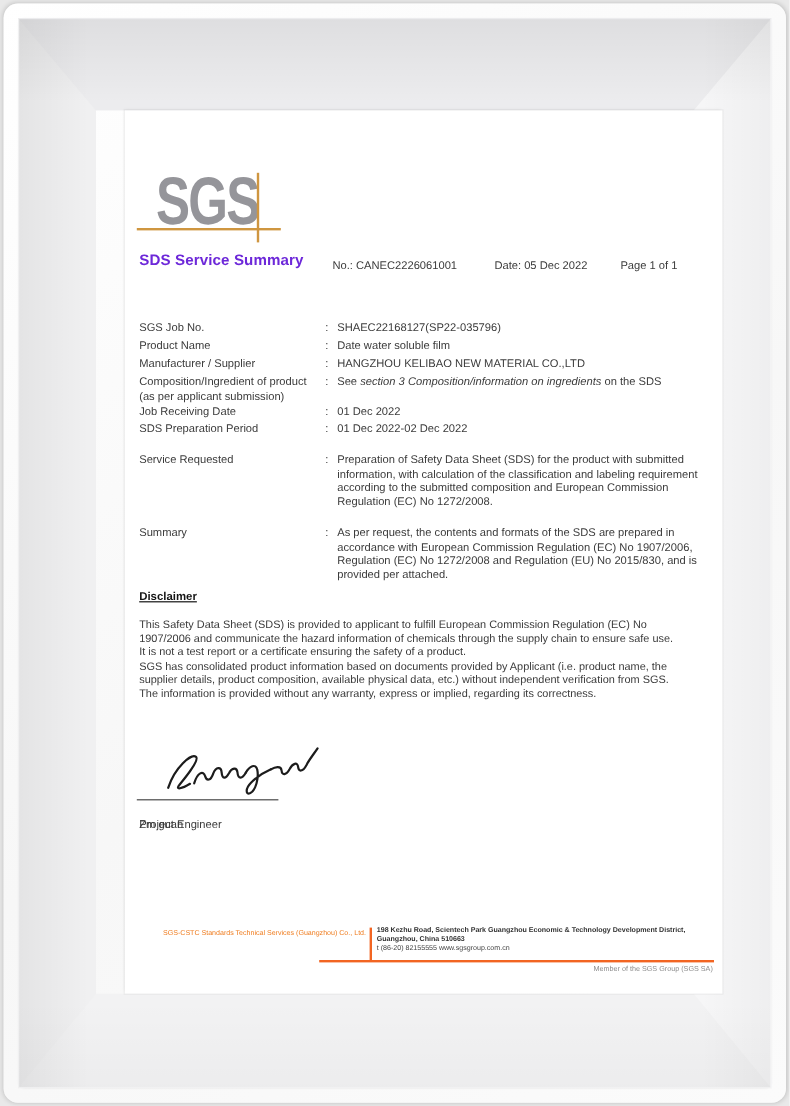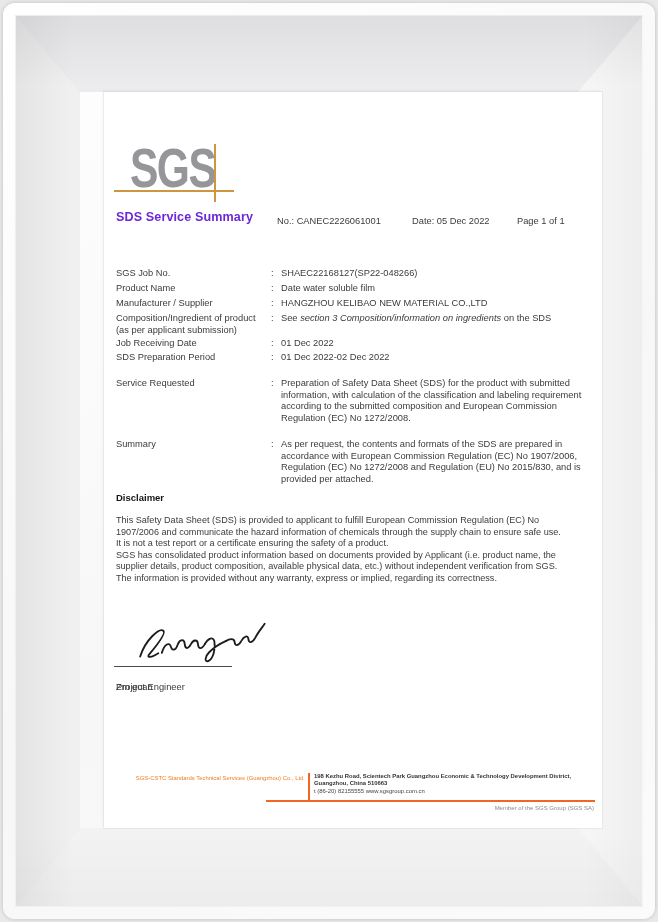--- a/index.html
+++ b/index.html
@@ -69,21 +69,21 @@
   
   .frow  { position: absolute; left: 12px; width: 482px; }
   .flabel { position: absolute; left: 0; width: 152px; }
   .flabel span { display: block; }
   .fcolon { position: absolute; left: 155px; }
   .fvalue { position: absolute; left: 165px; width: 325px; white-space: pre; }
   .fvalue i { font-style: italic; }
 
   
   .pre { white-space: pre; }
-  .disc-head { left: 12px; top: 400px; font-weight: bold; color: #141414; font-size: 9.5px; }
+  .disc-head { left: 12px; top: 400px; font-weight: bold; color: #141414; font-size: 9.5px; text-decoration: underline; }
   .disc-text { left: 12px; top: 423px; font-size: 9.1px; }
 
   
   .sig-svg { left: 28px; top: 524px; }
   .sig-line { left: 10px; top: 574px; width: 118px; height: 1px; background: #4a4a4a; }
   .sig-name { left: 12px; top: 590px; }
   .sig-title { left: 12px; top: 590px; }
 
   
   .f-company {
@@ -115,21 +115,21 @@
     <div class="abs logo-vline"></div>
 
     <div class="abs doc-title">SDS Service Summary</div>
     <div class="abs hdr-no">No.: CANEC2226061001</div>
     <div class="abs hdr-date">Date: 05 Dec 2022</div>
     <div class="abs hdr-page">Page 1 of 1</div>
 
     <div class="frow" style="top:176px">
       <div class="flabel">SGS Job No.</div>
       <div class="fcolon">:</div>
-      <div class="fvalue">SHAEC22168127(SP22-048266)</div>
+      <div class="fvalue">SHAEC22168127(SP22-035796)</div>
     </div>
     <div class="frow" style="top:191px">
       <div class="flabel">Product Name</div>
       <div class="fcolon">:</div>
       <div class="fvalue">Date water soluble film</div>
     </div>
     <div class="frow" style="top:206px">
       <div class="flabel">Manufacturer / Supplier</div>
       <div class="fcolon">:</div>
       <div class="fvalue">HANGZHOU KELIBAO NEW MATERIAL CO.,LTD</div>

